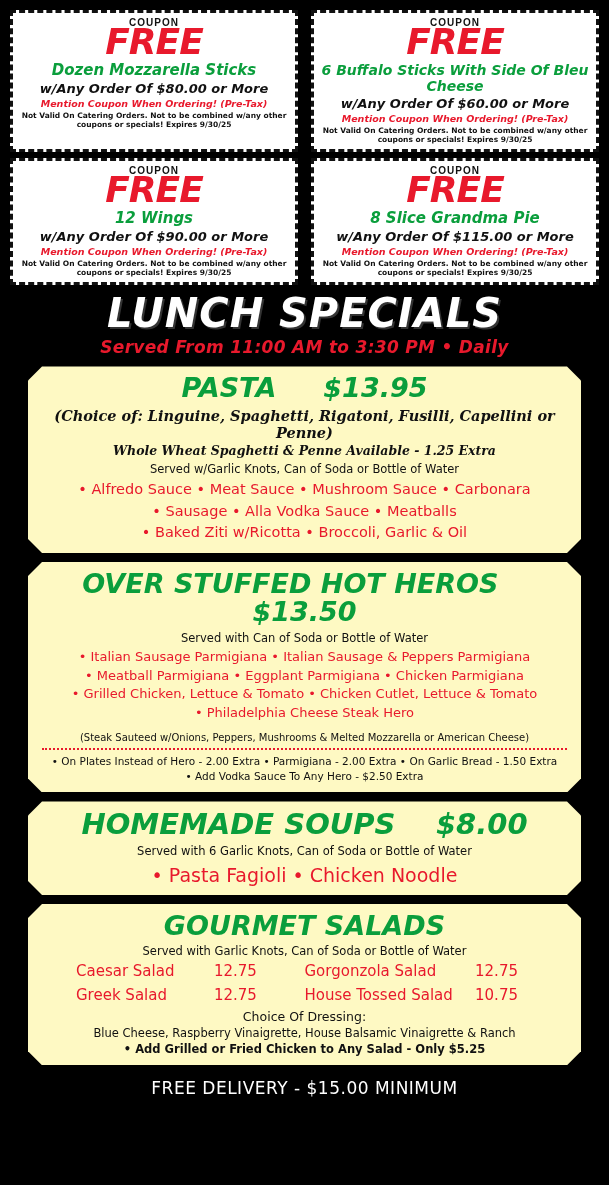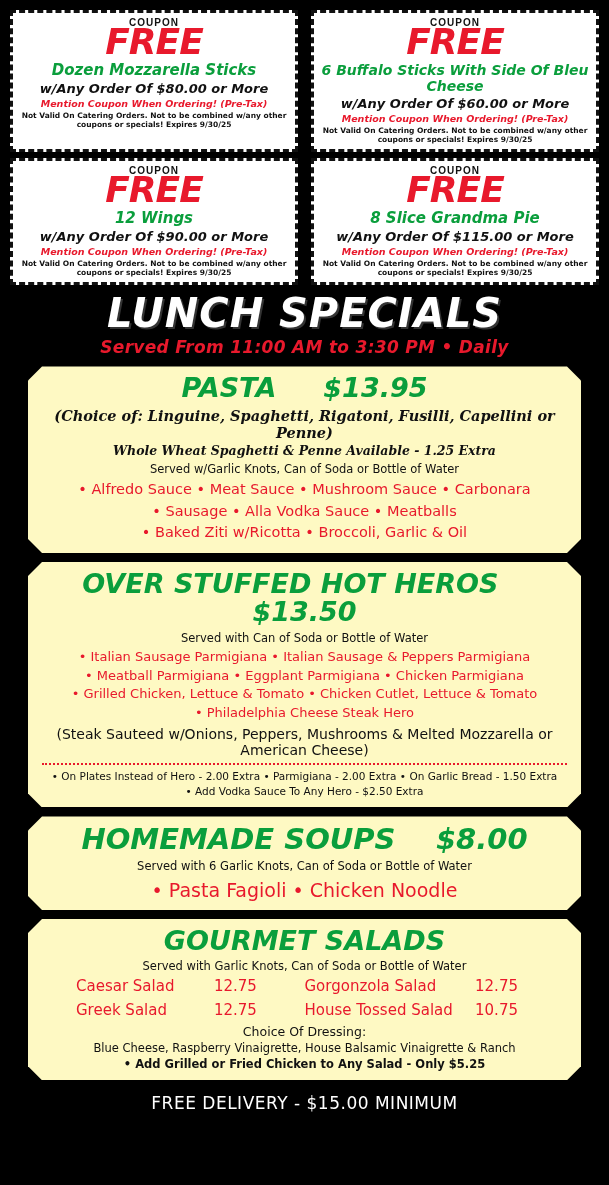--- a/index.html
+++ b/index.html
@@ -147,23 +147,23 @@
   .items-red {
     font-family: "DejaVu Sans", sans-serif;
     font-size: 14.5px;
     color: #e8192c;
     line-height: 1.5;
     margin-top: 3px;
   }
   .items-red.sm { font-size: 13px; line-height: 1.45; }
   .paren-note {
     font-family: "DejaVu Sans", sans-serif;
-    font-size: 14px;
-    color: #111;
-    margin-top: 3px;
+    font-size: 10px;
+    color: #111;
+    margin-top: 9px;
     text-align: center;
   }
   .dotted-sep {
     border-top: 2px dotted #e8192c;
     margin: 5px 4px 4px 4px;
   }
   .extras {
     font-family: "DejaVu Sans", sans-serif;
     font-size: 10.5px;
     color: #111;

